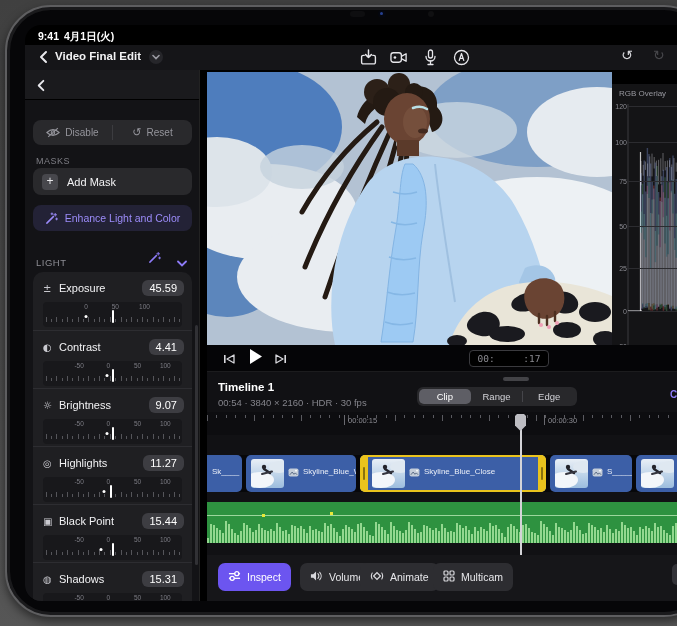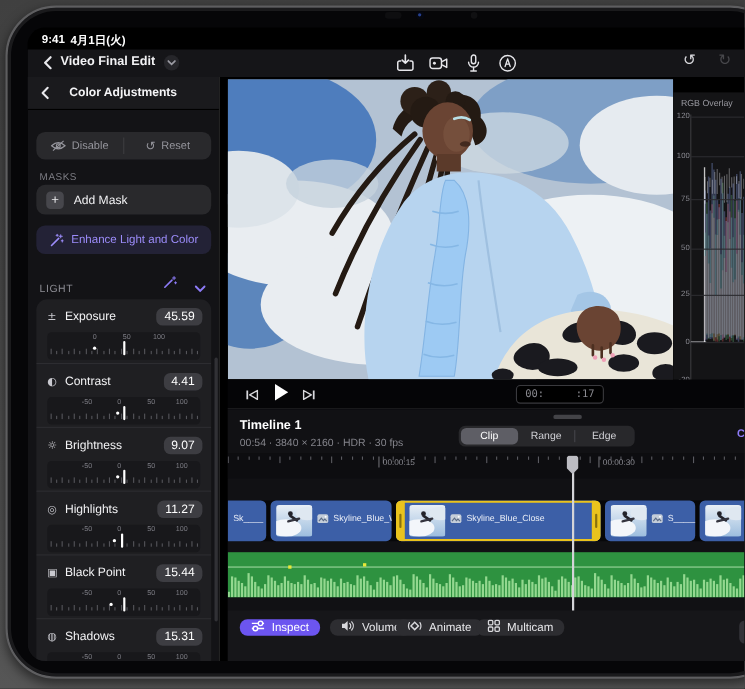--- a/index.html
+++ b/index.html
@@ -124,21 +124,21 @@
   .audio{position:absolute;left:0;top:130px;width:470px;height:41px;background:#2e9240;overflow:hidden;}
   .audio-topline{position:absolute;left:0;top:13px;width:100%;height:1px;background:#b9e8b4;opacity:.8;}
   .wavebar{position:absolute;bottom:0;width:2px;background:#93d88f;}
   .kf{position:absolute;width:3px;height:3px;background:#e8e838;z-index:2;}
 
   .playhead-line{position:absolute;left:313px;top:57px;width:1.5px;height:126px;background:#d4d4d8;z-index:5;}
   .playhead-cap{position:absolute;left:308px;top:42px;width:11px;height:17px;background:#bdbdc3;z-index:6;
                 clip-path:polygon(18% 0,82% 0,100% 12%,100% 68%,50% 100%,0 68%,0 12%);}
 
   .tools{position:absolute;left:0;top:183px;width:470px;height:46px;background:#161619;}
-  .tool{position:absolute;top:8px;height:15px;border-radius:7px;background:#2d2d31;display:flex;align-items:center;
+  .tool{position:absolute;top:8px;height:28px;border-radius:7px;background:#2d2d31;display:flex;align-items:center;
         gap:6px;padding:0 10px;font-size:10.5px;color:#e8e8eb;}
   .tool.active{background:#6c55f0;color:#fff;}
   .tool-partial{position:absolute;left:465px;top:9px;width:12px;height:21px;border-radius:5px 0 0 5px;background:#333338;}
 </style>
 </head>
 <body>
 
 <div id="stage">
   <div class="device"></div>
   <div class="cam-pill"></div>
@@ -196,21 +196,20 @@
       <span class="redo">↻</span>
     </div>
 
     <div class="sidebar">
       <div class="side-header">
         <span class="side-back">
           <svg width="13" height="13" viewBox="0 0 14 14">
               <polyline points="9,2 4,7 9,12" fill="none" stroke="#e8e8ec" stroke-width="2" stroke-linecap="round" stroke-linejoin="round"></polyline>
             </svg>
         </span>
-        <span class="side-title">Color Adjustments</span>
       </div>
 
       <div class="btnrow">
         <span class="half">
           <svg width="14" height="11" viewBox="0 0 16 12">
               <path d="M1,6 Q8,-0.5 15,6 Q8,12.5 1,6 Z" fill="none" stroke="#95959c" stroke-width="1.2"></path>
               <circle cx="8" cy="6" r="2" fill="none" stroke="#95959c" stroke-width="1.2"></circle>
               <line x1="2.5" y1="11" x2="13.5" y2="1" stroke="#95959c" stroke-width="1.2"></line>
             </svg>
           <span>Disable</span>

